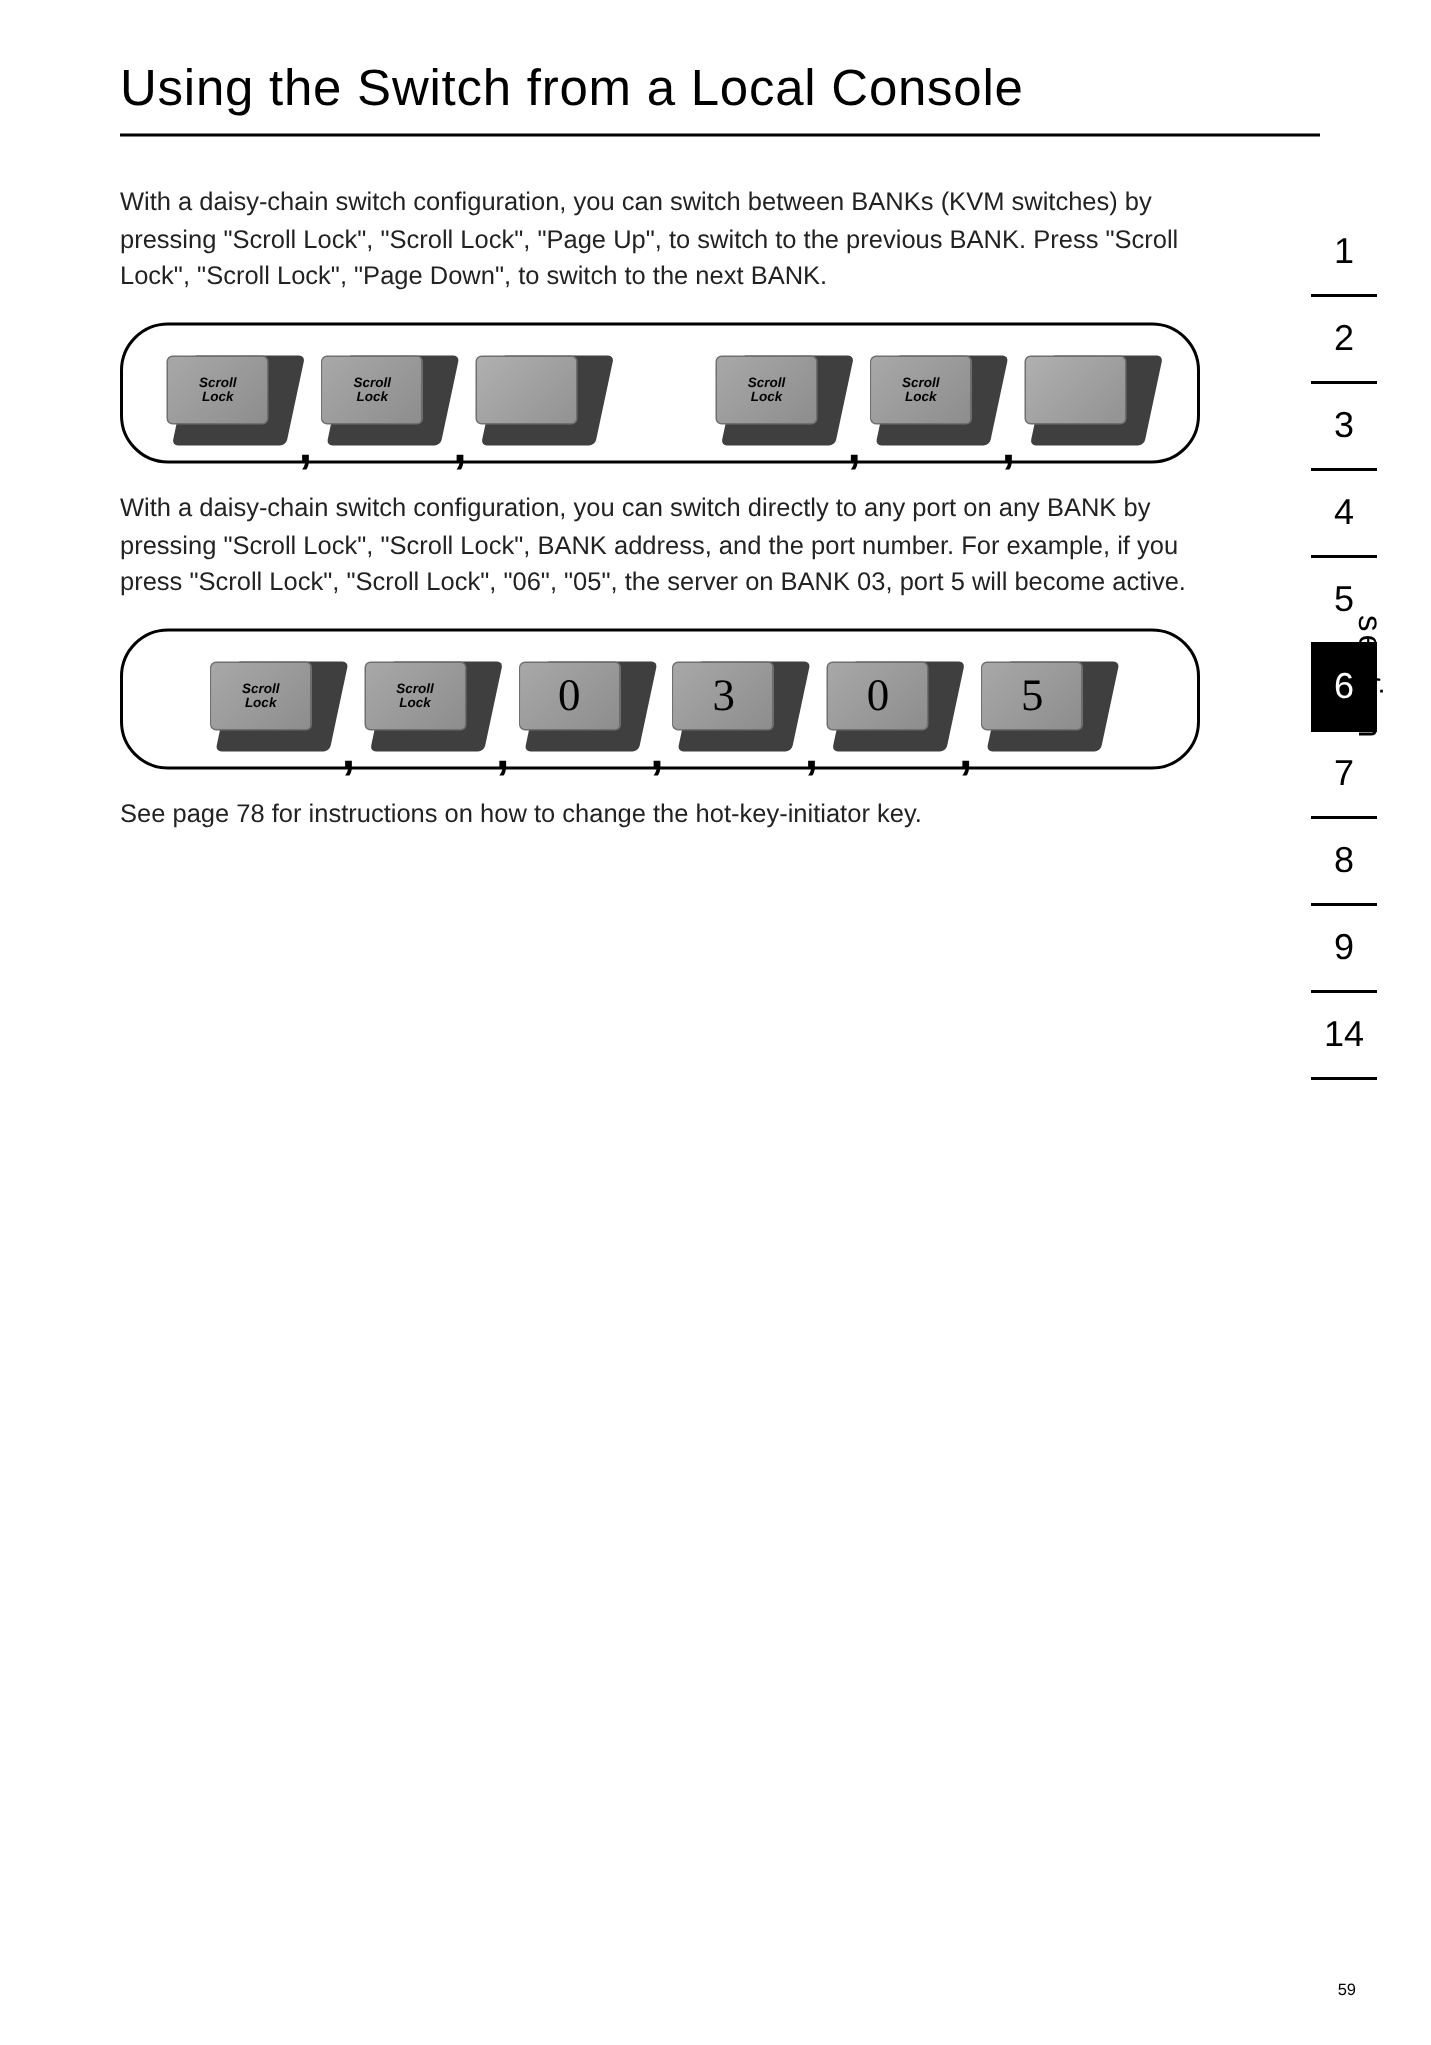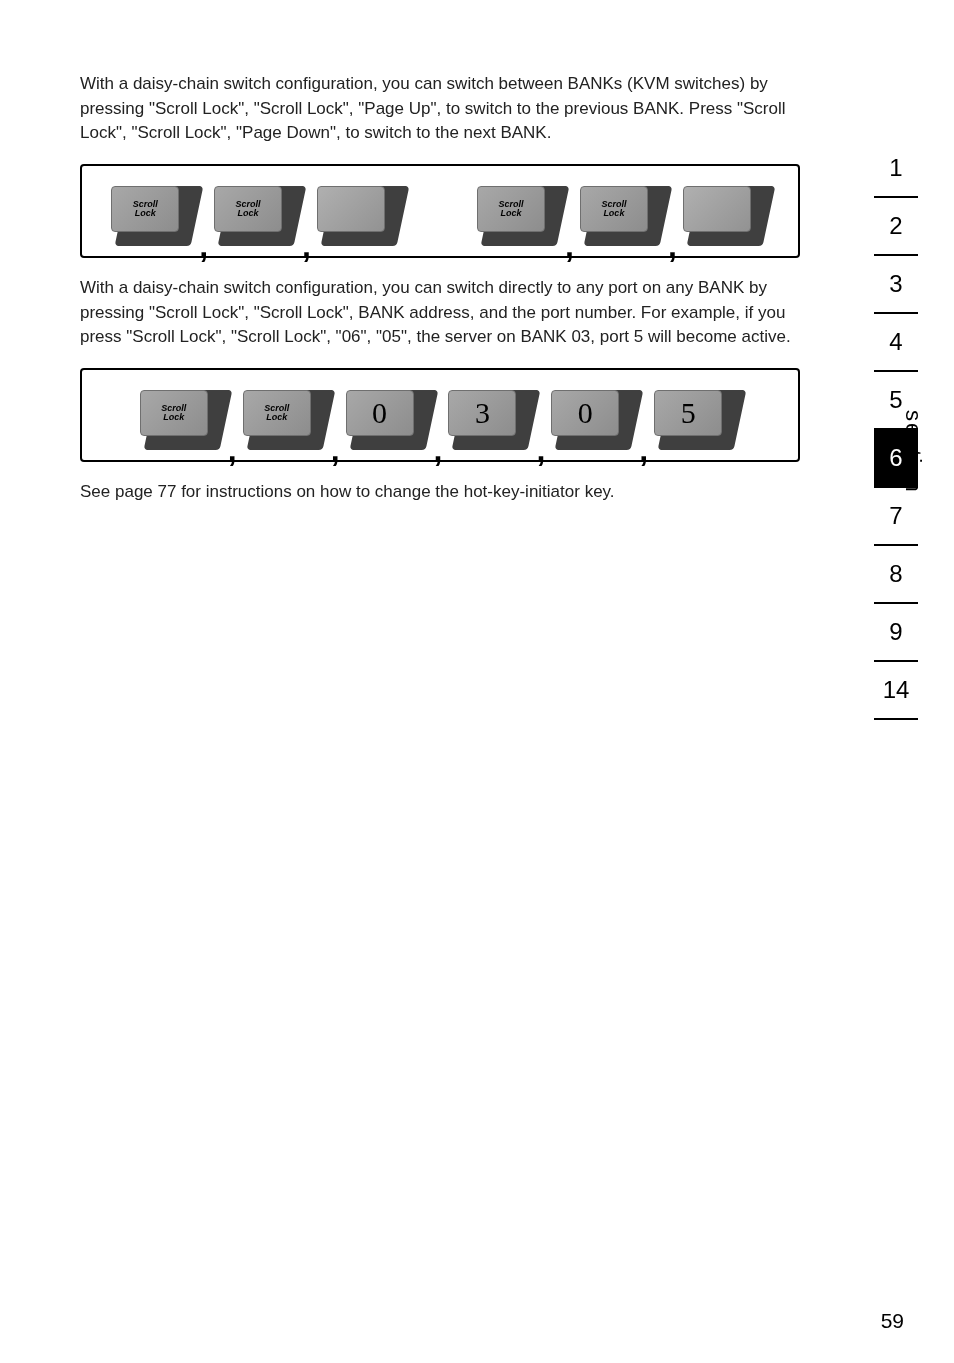--- a/index.html
+++ b/index.html
@@ -5,21 +5,21 @@
   * { box-sizing: border-box; margin: 0; padding: 0; }
   html, body { width: 954px; height: 1363px; background: #fff; font-family: Arial, Helvetica, sans-serif; color: #000; }
   .page { position: relative; width: 954px; height: 1363px; padding: 40px 0 0 80px; }
   .title { font-size: 34px; font-weight: 400; letter-spacing: 0.5px; padding-bottom: 10px; border-bottom: 2px solid #000; width: 800px; font-family: "Arial Narrow", Arial, sans-serif; }
   .body-block { width: 720px; margin-top: 32px; }
   .para { font-size: 17px; line-height: 1.45; color: #222; margin-bottom: 14px; }
   .note-line { font-size: 17px; line-height: 1.45; color: #222; margin-top: 12px; }
   .note-line b { font-weight: bold; }
   .see-line { font-size: 17px; line-height: 1.45; color: #222; margin-top: 12px; }
 
-  .diagram { width: 720px; border: 2px solid #000; border-radius: 4px; padding: 20px 20px 10px 20px; margin: 18px 0 18px 0; background: #fff; position: relative; }
+  .diagram { width: 720px; border: 2px solid #000; border-radius: 32px; padding: 20px 20px 10px 20px; margin: 18px 0 18px 0; background: #fff; position: relative; }
   .row { display: flex; align-items: flex-end; gap: 12px; justify-content: center; }
   .cluster { display: flex; align-items: flex-end; gap: 0; }
   .gap { width: 50px; }
 
   .keywrap { display:flex; align-items:flex-end; }
   .key { position: relative; width: 86px; height: 60px; }
   .key .side { position: absolute; left: 10px; top: 0; width: 76px; height: 60px; background: #3f3f3f; transform: skewX(-12deg); border-radius: 4px; }
   .key .top  { position: absolute; left: 0; top: 0; width: 68px; height: 46px; background: linear-gradient(135deg,#a8a8a8 0%, #8d8d8d 100%); border: 1px solid #6f6f6f; border-radius: 4px; display:flex; align-items:center; justify-content:center; font-size: 9px; font-style: italic; font-weight: bold; color:#000; white-space: pre; line-height:1; text-align:center; }
   .key.blank .top { background: linear-gradient(135deg,#b0b0b0 0%, #929292 100%); }
   .key .num { font-size: 30px; font-style: normal; font-family: Georgia, 'Times New Roman', serif; font-weight: normal; }
@@ -28,27 +28,28 @@
 
   .diagram2 .key { width: 86px; height: 60px; }
 
   
   .nav { position: absolute; right: 36px; top: 140px; display: flex; flex-direction: column; align-items: center; }
   .nav-item { width: 44px; height: 58px; display: flex; align-items: center; justify-content: center; font-size: 24px; font-family: Arial, sans-serif; border-bottom: 2px solid #000; background: #fff; color:#000; }
   .nav-item:last-child { border-bottom: 2px solid #000; }
   .nav-item.active { background: #000; color: #fff; }
   .section-label { position: absolute; left: 52px; top: 270px; transform: rotate(90deg); transform-origin: left top; font-size: 22px; letter-spacing: 2px; font-family: Arial, sans-serif; }
 
-  .page-num { position: absolute; right: 50px; bottom: 30px; font-size: 21px; text-align: center; }
+  .page-num { position: absolute; right: 50px; bottom: 30px; font-size: 11px; text-align: center; }
 </style>
 </head>
 <body>
 
 <div class="page">
 
+  <h1 class="title">Using the Switch from a Local Console</h1>
 
   <div class="body-block">
 
     <p class="para">With a daisy-chain switch configuration, you can switch between BANKs (KVM switches) by pressing "Scroll Lock", "Scroll Lock", "Page Up", to switch to the previous BANK. Press "Scroll Lock", "Scroll Lock", "Page Down", to switch to the next BANK.</p>
 
     <div class="diagram">
       <div class="row">
         <div class="cluster">
           <div class="keywrap">
               <div class="key">
@@ -147,21 +148,21 @@
               <div class="key">
                 <div class="side"></div>
                 <div class="top"><span class="num">5</span></div>
               </div>
             </div>
         </div>
       </div>
     </div>
 
 
-    <p class="see-line">See page 77 for instructions on how to change the hot-key-initiator key.</p>
+    <p class="see-line">See page 78 for instructions on how to change the hot-key-initiator key.</p>
 
   </div>
 
   <div class="nav">
     <div class="nav-item">1</div>
     <div class="nav-item">2</div>
     <div class="nav-item">3</div>
     <div class="nav-item">4</div>
     <div class="nav-item">5</div>
     <div class="nav-item active">6</div>

